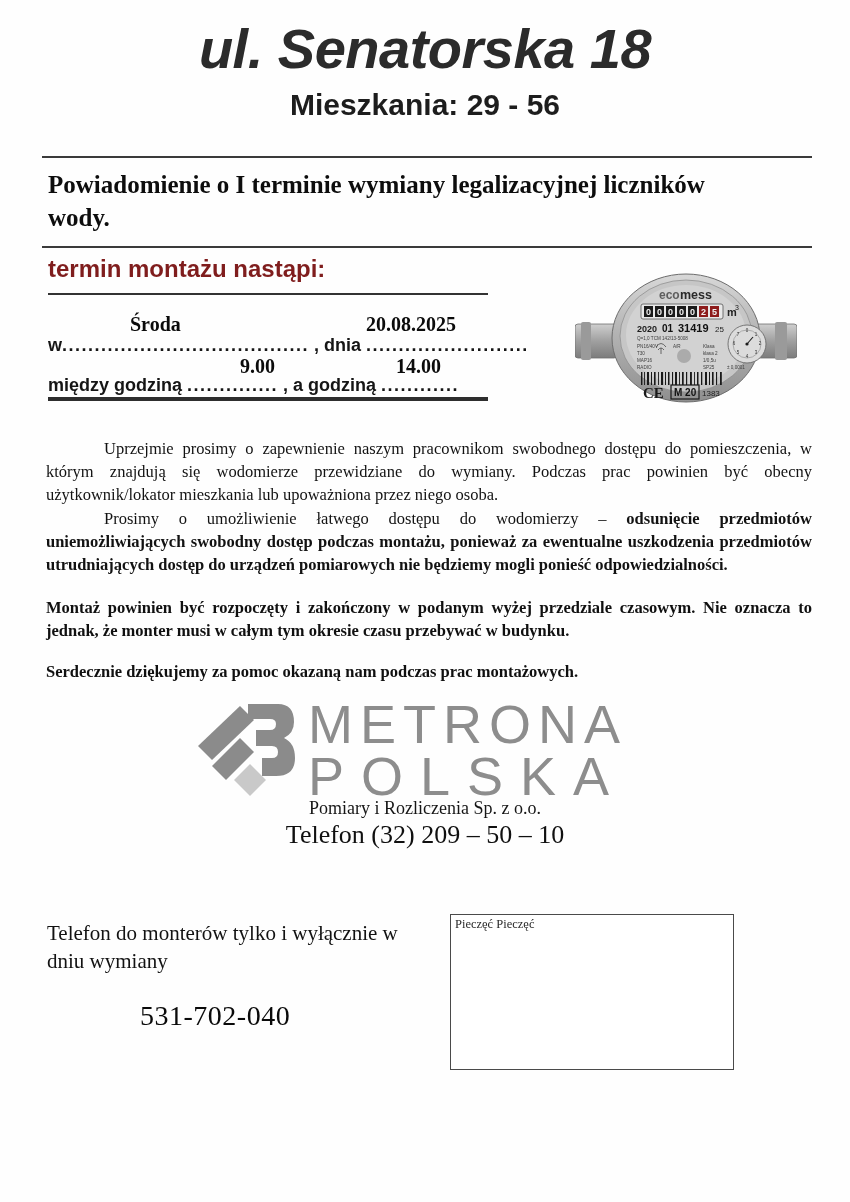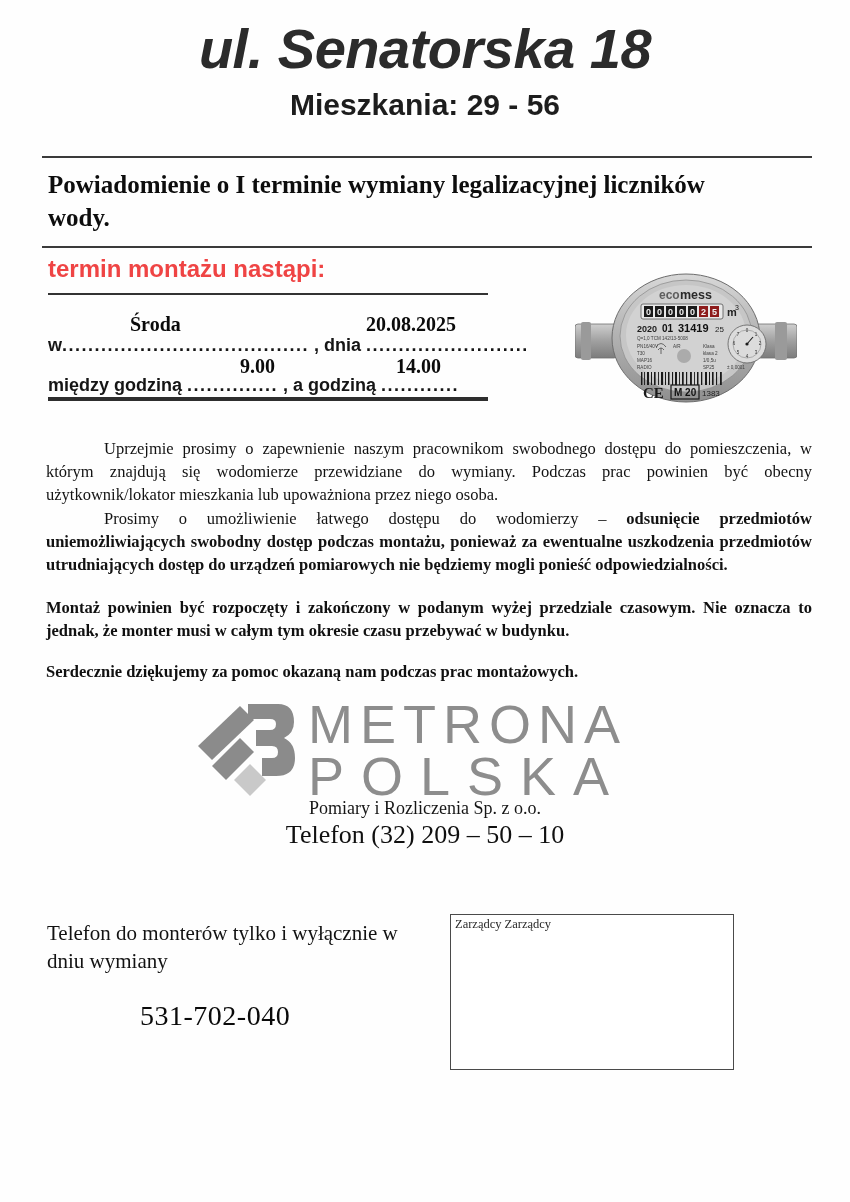--- a/index.html
+++ b/index.html
@@ -85,21 +85,21 @@
   }
 
   
   .subheading {
     position: absolute;
     left: 48px;
     top: 255px;
     font-family: "Liberation Sans", sans-serif;
     font-weight: bold;
     font-size: 24px;
-    color: #ef4444;
+    color: #7f1d1d;
   }
 
   
   .date-block {
     position: absolute;
     left: 48px;
     top: 293px;
     width: 440px;
     height: 112px;
   }
@@ -469,16 +469,16 @@
     </div>
   </div>
 
   <div class="logo-sub">Pomiary i Rozliczenia Sp. z o.o.</div>
   <div class="logo-phone">Telefon (32) 209 – 50 – 10</div>
 
   <div class="footer-note">Telefon do monterów tylko i wyłącznie w dniu wymiany</div>
   <div class="footer-phone">531-702-040</div>
 
   <div class="stamp-box">
-    <div class="stamp-label">Zarządcy Zarządcy</div>
+    <div class="stamp-label">Pieczęć Pieczęć</div>
   </div>
 
 </div>
 
 </body></html>

